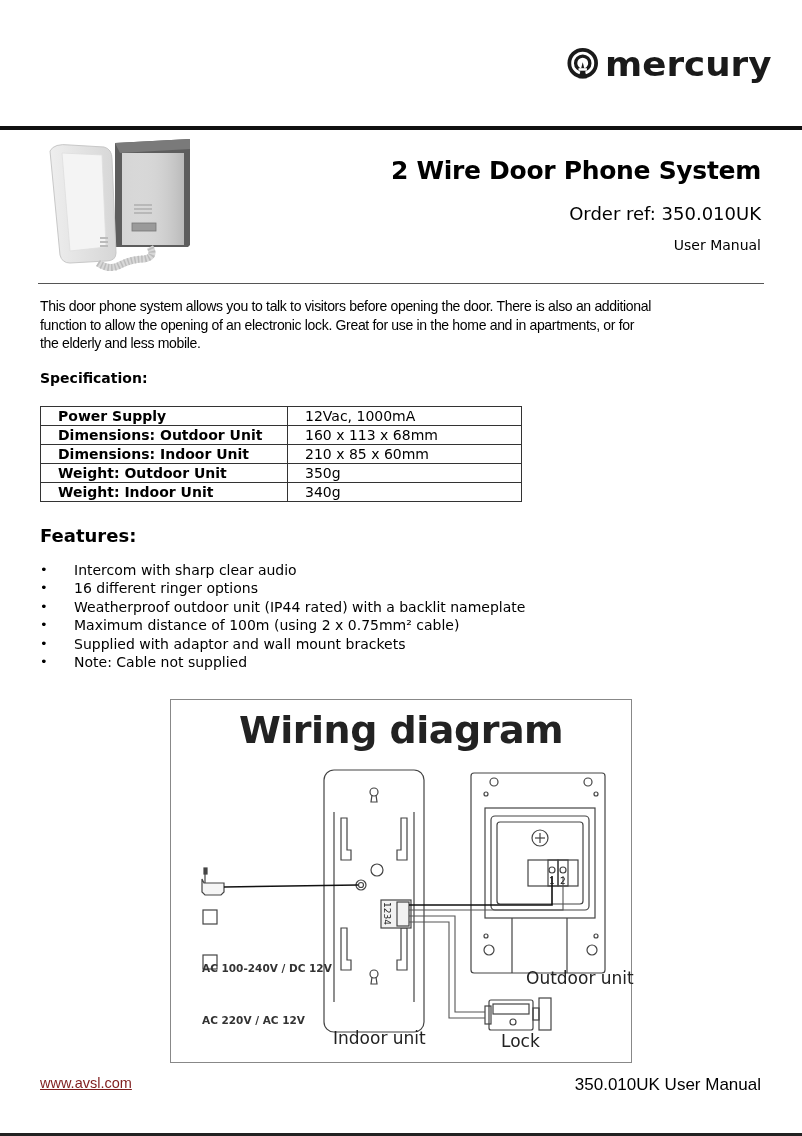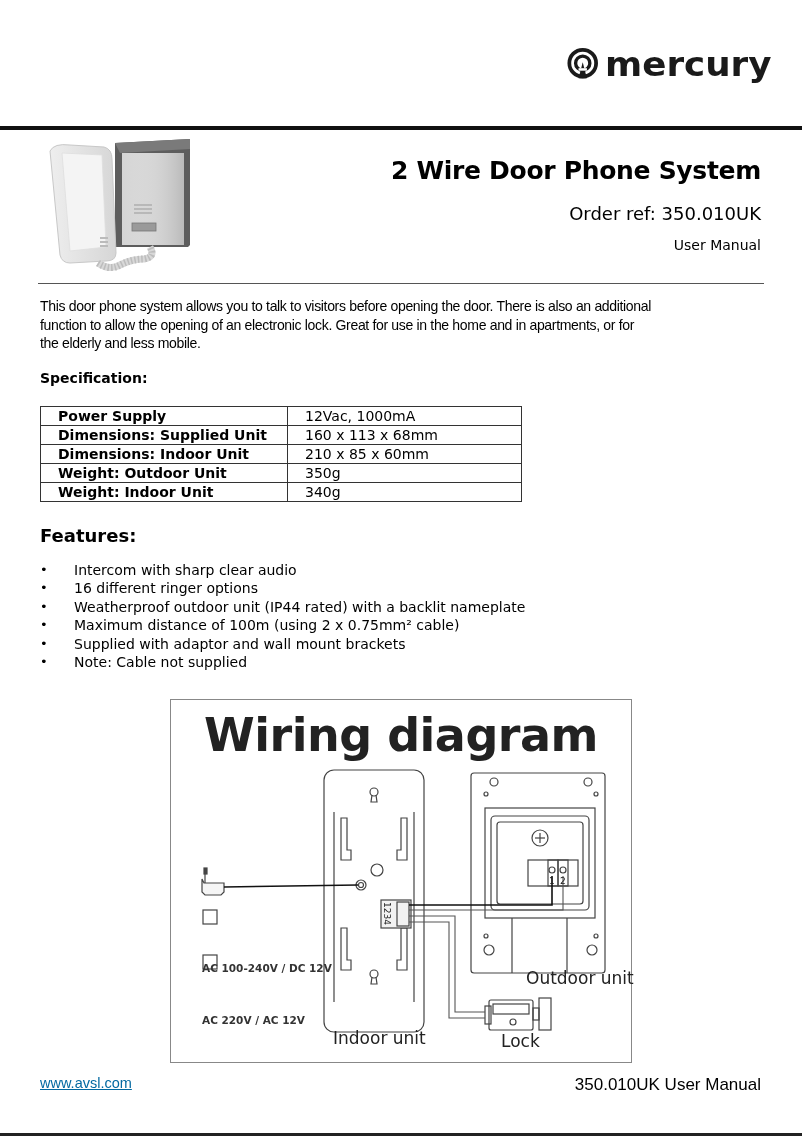--- a/index.html
+++ b/index.html
@@ -32,26 +32,26 @@
   table.spec td.k { font-weight: bold; width: 212px; }
   table.spec td.v { width: 199px; }
 
   .feat-h { left: 40px; top: 525px; font-size: 18px; font-weight: bold; }
   ul.feats { position: absolute; left: 40px; top: 561px; margin: 0; padding: 0; list-style: none; font-size: 14px; }
   ul.feats li { height: 18.4px; line-height: 18px; position: relative; padding-left: 34px; white-space: nowrap; }
   ul.feats li .dot { position: absolute; left: 0; top: 0; font-size: 13px; }
 
   
   .diagram { left: 170px; top: 699px; width: 460px; height: 362px; border: 1px solid #888; background: #fff; }
-  .diag-title { left: 0; width: 100%; top: 8px; text-align: center; font-weight: bold; font-size: 46px; color: #222; letter-spacing: -0.5px; position: absolute; }
+  .diag-title { left: 0; width: 100%; top: 8px; text-align: center; font-weight: bold; font-size: 38px; color: #222; letter-spacing: -0.5px; position: absolute; }
   .diag-svg { position: absolute; left: 0; top: 0; }
   .lbl { position: absolute; font-size: 17px; color: #222; white-space: nowrap; }
   .pwr-lbl { position: absolute; font-size: 10.5px; font-weight: bold; color: #333; white-space: nowrap; margin-top: 32px; }
 
-  .footer-link { left: 40px; top: 1075px; font-size: 14.5px; color: #0369a1; text-decoration: underline; font-family: "Liberation Sans", sans-serif; }
+  .footer-link { left: 40px; top: 1075px; font-size: 14.5px; color: #7f1d1d; text-decoration: underline; font-family: "Liberation Sans", sans-serif; }
   .footer-right { right: 41px; top: 1075px; font-size: 17px; font-family: "Liberation Sans", sans-serif; }
   .bottom-rule { left: 0; top: 1133px; width: 802px; height: 3px; background: #222; }
 </style>
 </head>
 <body>
 
 <div class="abs logo">
   <svg width="40" height="40" viewBox="0 0 40 40">
     <circle cx="20" cy="19" r="16" fill="none" stroke="#1a1a1a" stroke-width="4.5"></circle>
     <circle cx="20" cy="19" r="8.5" fill="none" stroke="#1a1a1a" stroke-width="4"></circle>
@@ -113,21 +113,21 @@
 </div>
 
 <div class="abs spec-h">Specification:</div>
 <table class="spec">
   <tbody>
       <tr>
     <td class="k">Power Supply</td>
     <td class="v">12Vac, 1000mA</td>
   </tr>
   <tr>
-    <td class="k">Dimensions: Supplied Unit</td>
+    <td class="k">Dimensions: Outdoor Unit</td>
     <td class="v">160 x 113 x 68mm</td>
   </tr>
   <tr>
     <td class="k">Dimensions: Indoor Unit</td>
     <td class="v">210 x 85 x 60mm</td>
   </tr>
   <tr>
     <td class="k">Weight: Outdoor Unit</td>
     <td class="v">350g</td>
   </tr>

